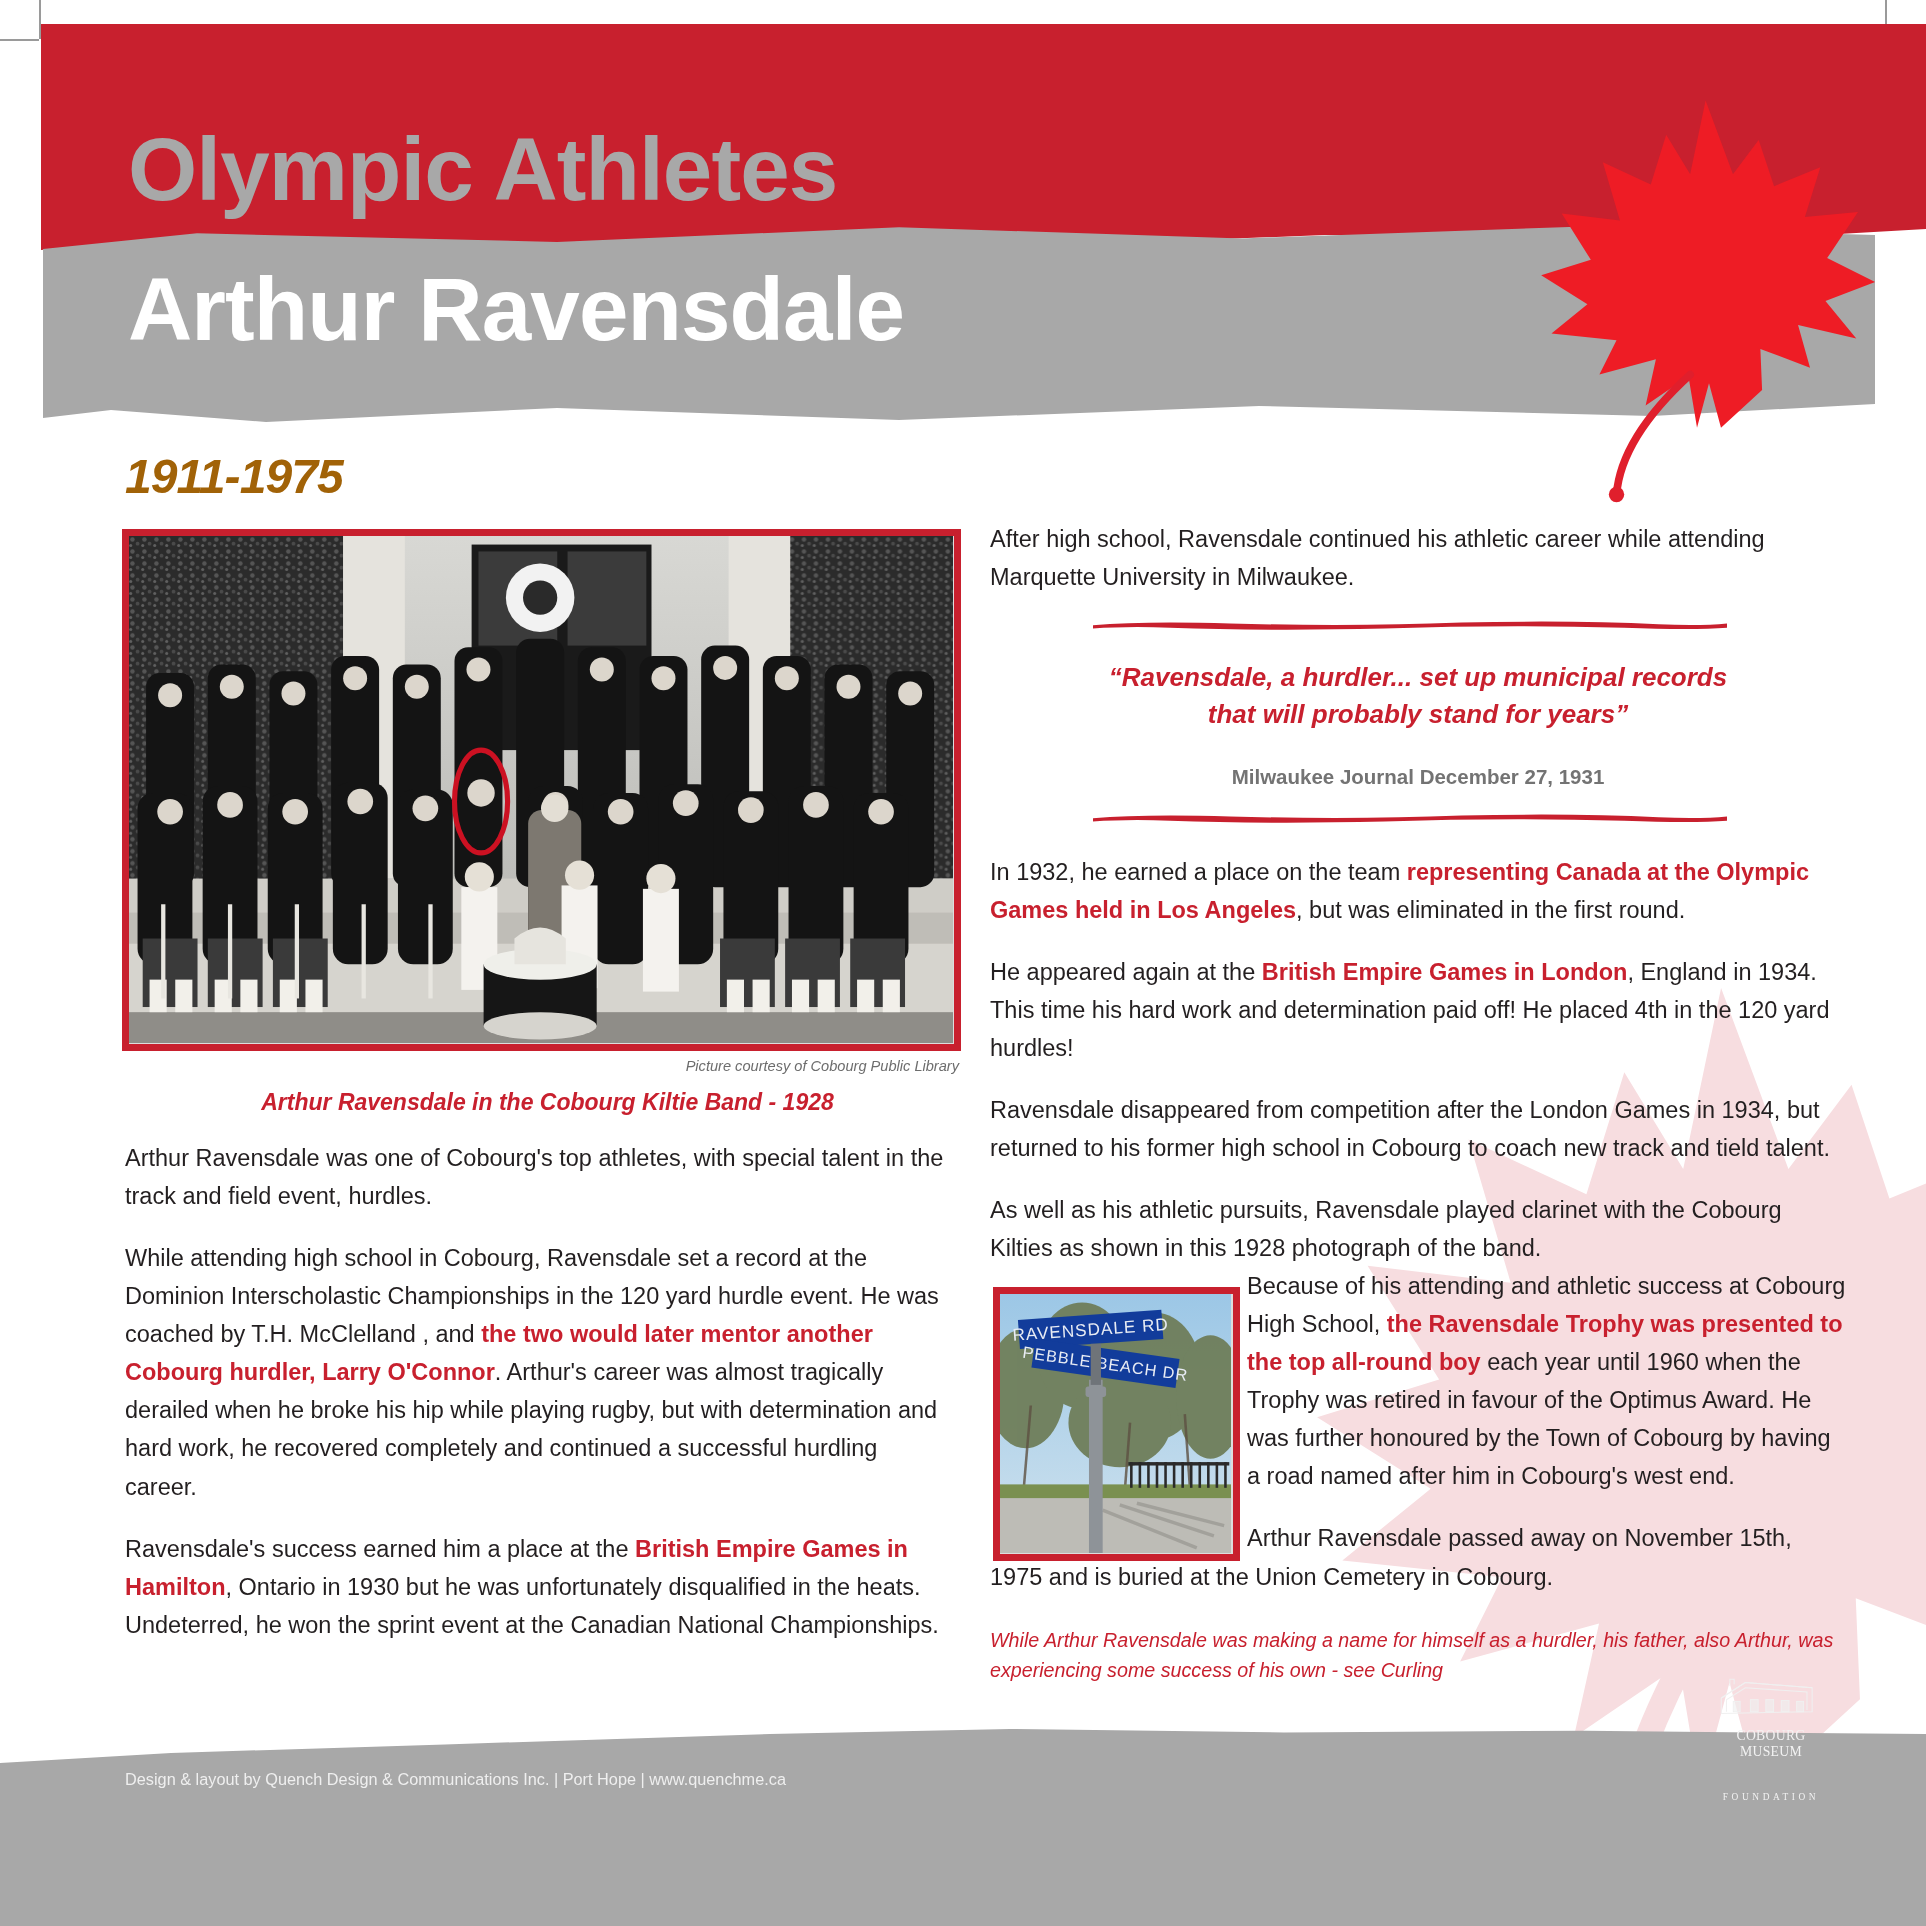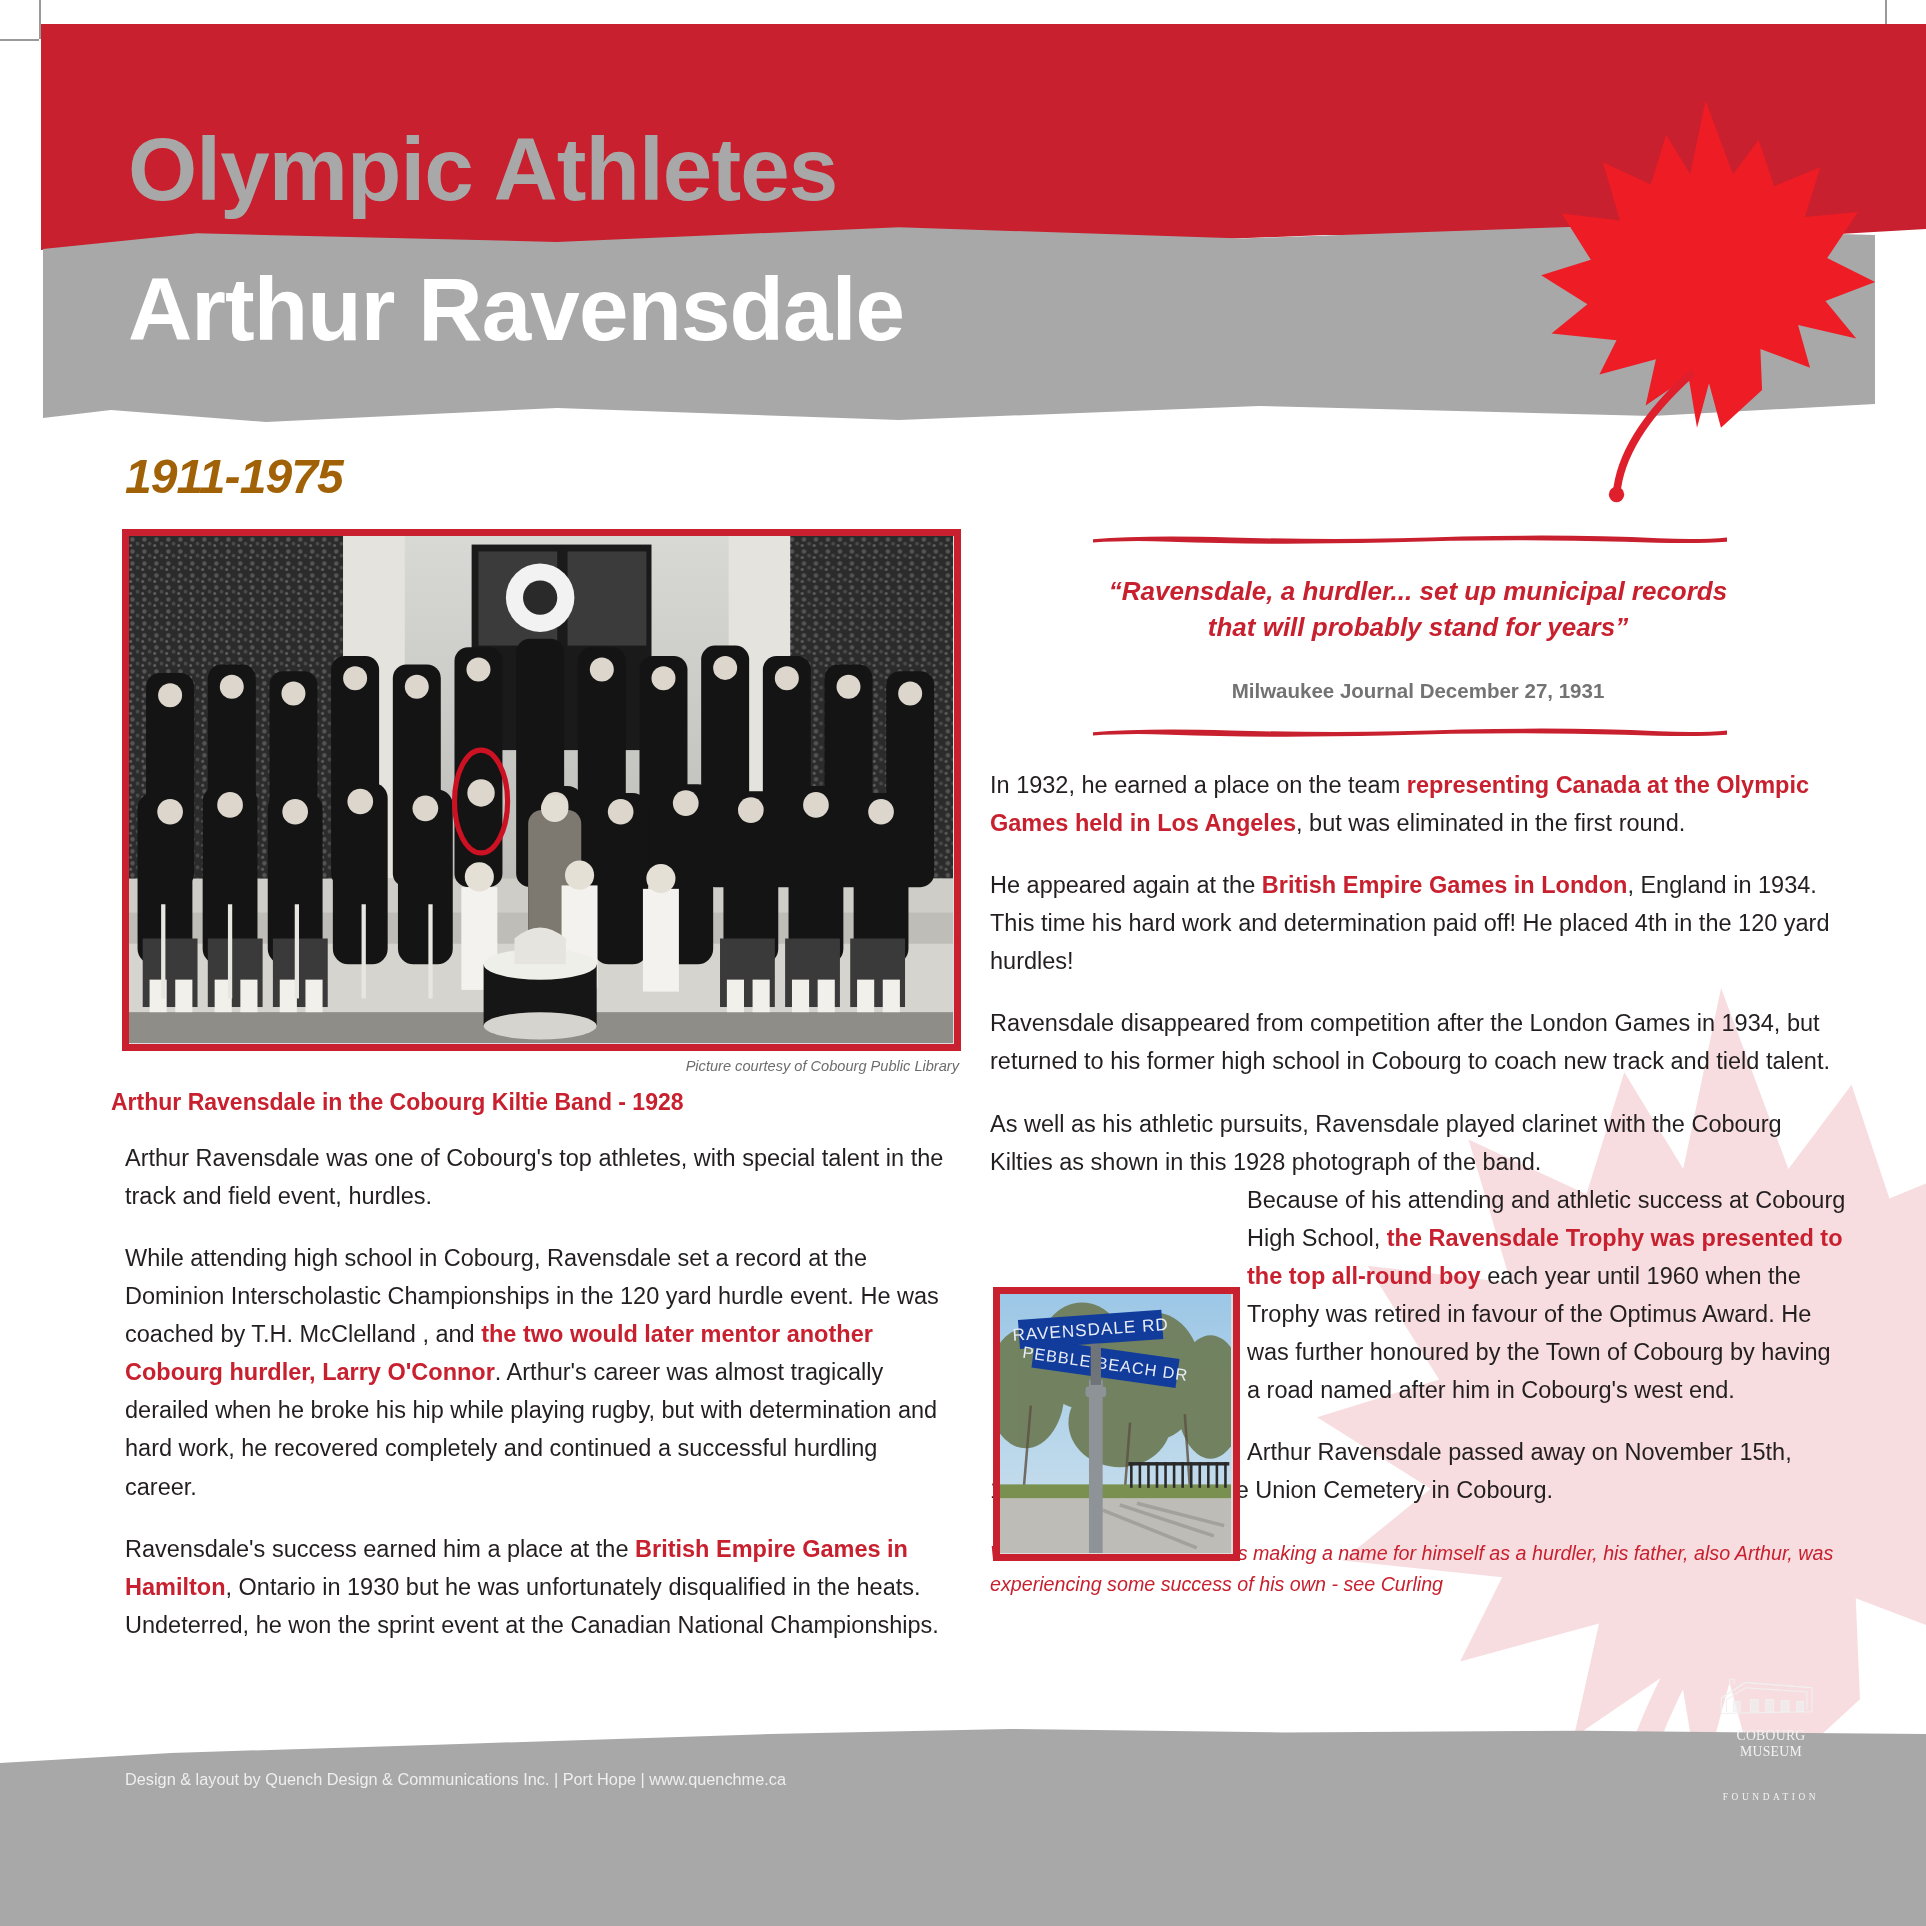--- a/index.html
+++ b/index.html
@@ -46,22 +46,22 @@
 
   
   .photo-frame{position:absolute;border:7.7px solid #c8202e;box-sizing:border-box;overflow:hidden;background:#ddd;}
   #band-photo{left:122px;top:529px;width:839px;height:522px;}
   #sign-photo{left:993px;top:1287px;width:247px;height:274px;}
   .photo-credit{
     position:absolute;left:514px;top:1058px;width:445px;text-align:right;
     font-size:14.6px;font-style:italic;color:#6d6d6d;
   }
   .photo-caption{
-    position:absolute;left:111px;top:1089px;width:839px;
-    font-size:23px;font-weight:bold;color:#c8202e;
+    position:absolute;left:128px;top:1089px;width:839px;text-align:center;
+    font-size:23px;font-style:italic;font-weight:bold;color:#c8202e;
   }
 
   
   #col-left{position:absolute;left:125px;top:1139px;width:826px;}
   #col-right{position:absolute;left:990px;top:520px;width:856px;}
   p.body{
     font-size:23.5px;line-height:1.62;margin:0 0 24px 0;color:#231f20;
   }
   p.body:last-child{margin-bottom:0;}
   .hl{color:#c8202e;font-weight:bold;}
@@ -284,20 +284,21 @@
 <div class="photo-caption">Arthur Ravensdale in the Cobourg Kiltie Band - 1928</div>
 
 <div id="col-left">
     <p class="body"><span>Arthur Ravensdale was one of Cobourg's top athletes, with special talent in the track and field event, hurdles.</span></p>
     <p class="body"><span>While attending high school in Cobourg, Ravensdale set a record at the Dominion Interscholastic Championships in the 120 yard hurdle event. He was coached by T.H. McClelland , and </span><span class="hl">the two would later mentor another Cobourg hurdler, Larry O'Connor</span><span>. Arthur's career was almost tragically derailed when he broke his hip while playing rugby, but with determination and hard work, he recovered completely and continued a successful hurdling career.</span></p>
     <p class="body"><span>Ravensdale's success earned him a place at the </span><span class="hl">British Empire Games in Hamilton</span><span>, Ontario in 1930 but he was unfortunately disqualified in the heats. Undeterred, he won the sprint event at the Canadian National Championships.</span></p>
   </div>
 
 <div id="col-right">
 
+  <p class="body" id="rc-intro"><span>After high school, Ravensdale continued his athletic career while attending Marquette University in Milwaukee.</span></p>
 
   <div id="quote-block">
     <div class="rule">
       <svg width="634" height="10.3" viewBox="0 0 740 12" aria-hidden="true">
         <path fill="#c8202e" d="M0 6 Q60 1 160 4 Q300 8 430 3 Q560 0 660 5 Q710 7 740 4 L740 9 Q700 12 620 9 Q480 5 340 10 Q200 13 90 9 Q40 7 0 10 Z"></path>
       </svg>
     </div>
     <div id="quote-text">“Ravensdale, a hurdler... set up municipal records that will probably stand for years”</div>
     <div id="quote-source">Milwaukee Journal December 27, 1931</div>
     <div class="rule">

